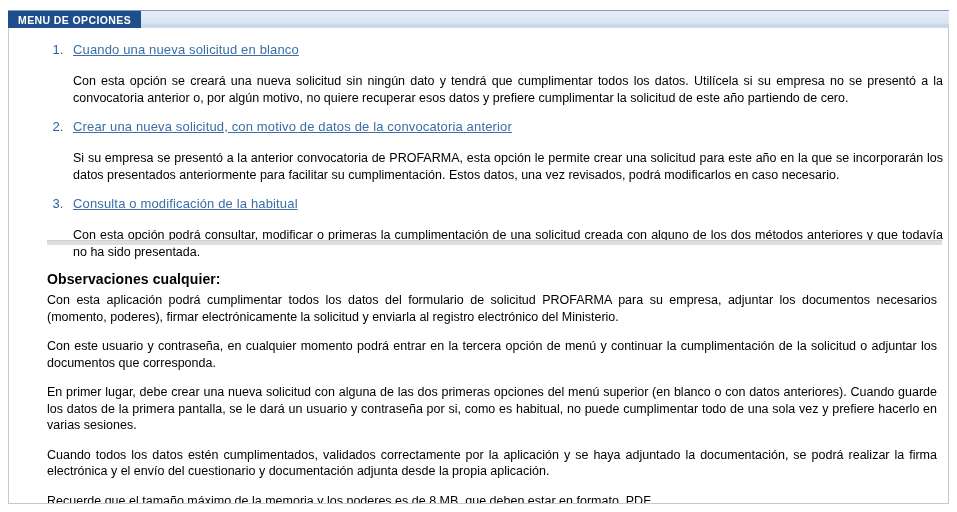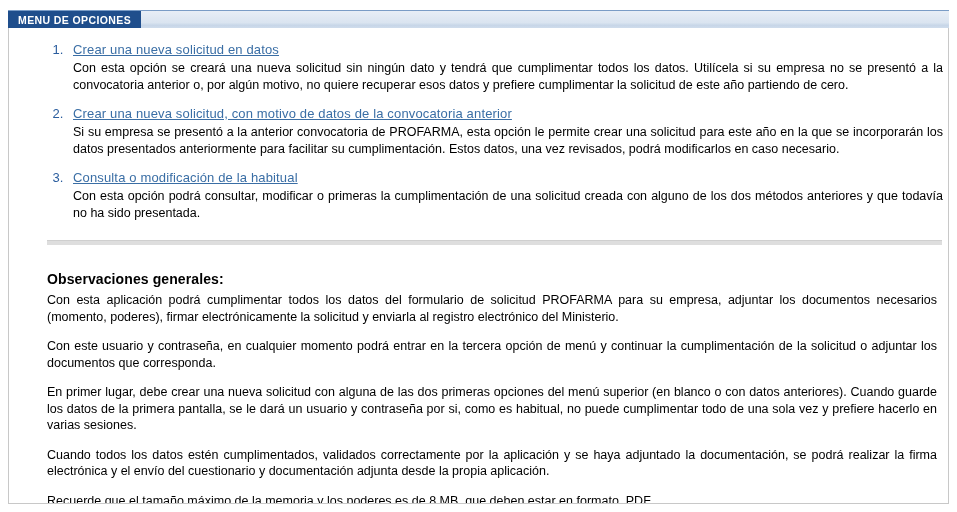--- a/index.html
+++ b/index.html
@@ -80,21 +80,21 @@
     cursor: pointer;
     display: inline-block;
     margin-bottom: 1px;
   }
   .opt-desc {
     color: #000000;
     font-size: 12.5px;
     line-height: 16.5px;
     width: 870px;
     text-align: justify;
-    margin-top: 2px;
+    margin-top: 15px;
   }
   
   .divider {
     position: absolute;
     left: 38px;
     top: 212px;
     width: 895px;
     height: 4px;
     background: #dedede;
     border-top: 1px solid #cfcfcf;
@@ -131,37 +131,37 @@
 <div class="page">
 
   <div class="title-bar">
     <div class="title-bar-label">MENU DE OPCIONES</div>
   </div>
 
   <div class="panel">
 
     <ol class="options">
       <li>
-        <a class="opt-link" href="#">Crear una nueva solicitud en datos</a>
+        <a class="opt-link" href="#">Cuando una nueva solicitud en blanco</a>
         <div class="opt-desc">Con esta opción se creará una nueva solicitud sin ningún dato y tendrá que cumplimentar todos los datos. Utilícela si su empresa no se presentó a la convocatoria anterior o, por algún motivo, no quiere recuperar esos datos y prefiere cumplimentar la solicitud de este año partiendo de cero.</div>
       </li>
       <li>
         <a class="opt-link" href="#">Crear una nueva solicitud, con motivo de datos de la convocatoria anterior</a>
         <div class="opt-desc">Si su empresa se presentó a la anterior convocatoria de PROFARMA, esta opción le permite crear una solicitud para este año en la que se incorporarán los datos presentados anteriormente para facilitar su cumplimentación. Estos datos, una vez revisados, podrá modificarlos en caso necesario.</div>
       </li>
       <li>
         <a class="opt-link" href="#">Consulta o modificación de la habitual</a>
         <div class="opt-desc">Con esta opción podrá consultar, modificar o primeras la cumplimentación de una solicitud creada con alguno de los dos métodos anteriores y que todavía no ha sido presentada.</div>
       </li>
     </ol>
 
     <div class="divider"></div>
 
     <div class="obs">
-      <div class="obs-title">Observaciones generales:</div>
+      <div class="obs-title">Observaciones cualquier:</div>
       <p class="obs-para">Con esta aplicación podrá cumplimentar todos los datos del formulario de solicitud PROFARMA para su empresa, adjuntar los documentos necesarios (momento, poderes), firmar electrónicamente la solicitud y enviarla al registro electrónico del Ministerio.</p>
       <p class="obs-para">Con este usuario y contraseña, en cualquier momento podrá entrar en la tercera opción de menú y continuar la cumplimentación de la solicitud o adjuntar los documentos que corresponda.</p>
       <p class="obs-para">En primer lugar, debe crear una nueva solicitud con alguna de las dos primeras opciones del menú superior (en blanco o con datos anteriores). Cuando guarde los datos de la primera pantalla, se le dará un usuario y contraseña por si, como es habitual, no puede cumplimentar todo de una sola vez y prefiere hacerlo en varias sesiones.</p>
       <p class="obs-para">Cuando todos los datos estén cumplimentados, validados correctamente por la aplicación y se haya adjuntado la documentación, se podrá realizar la firma electrónica y el envío del cuestionario y documentación adjunta desde la propia aplicación.</p>
       <p class="obs-para">Recuerde que el tamaño máximo de la memoria y los poderes es de 8 MB, que deben estar en formato .PDF.</p>
     </div>
 
   </div>
 </div>
 

